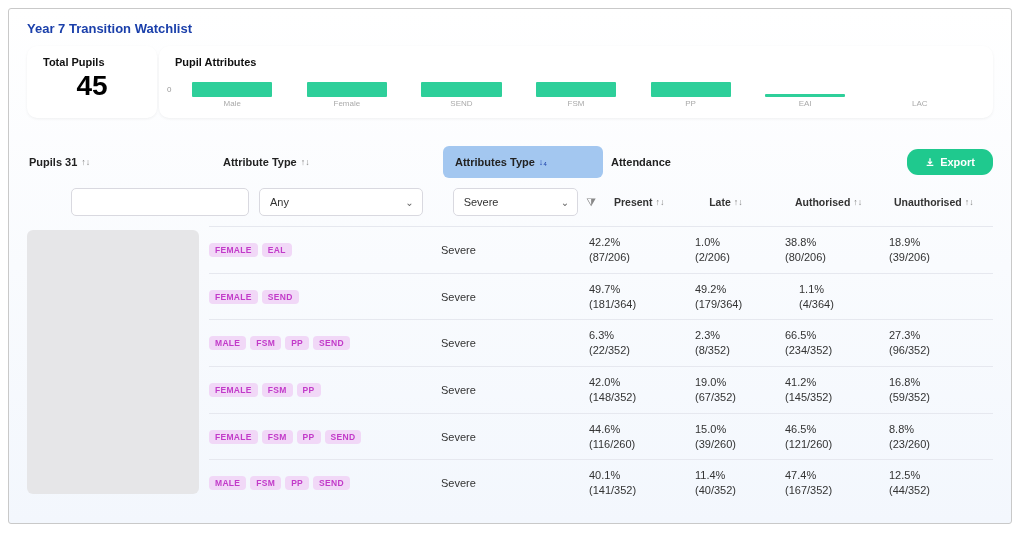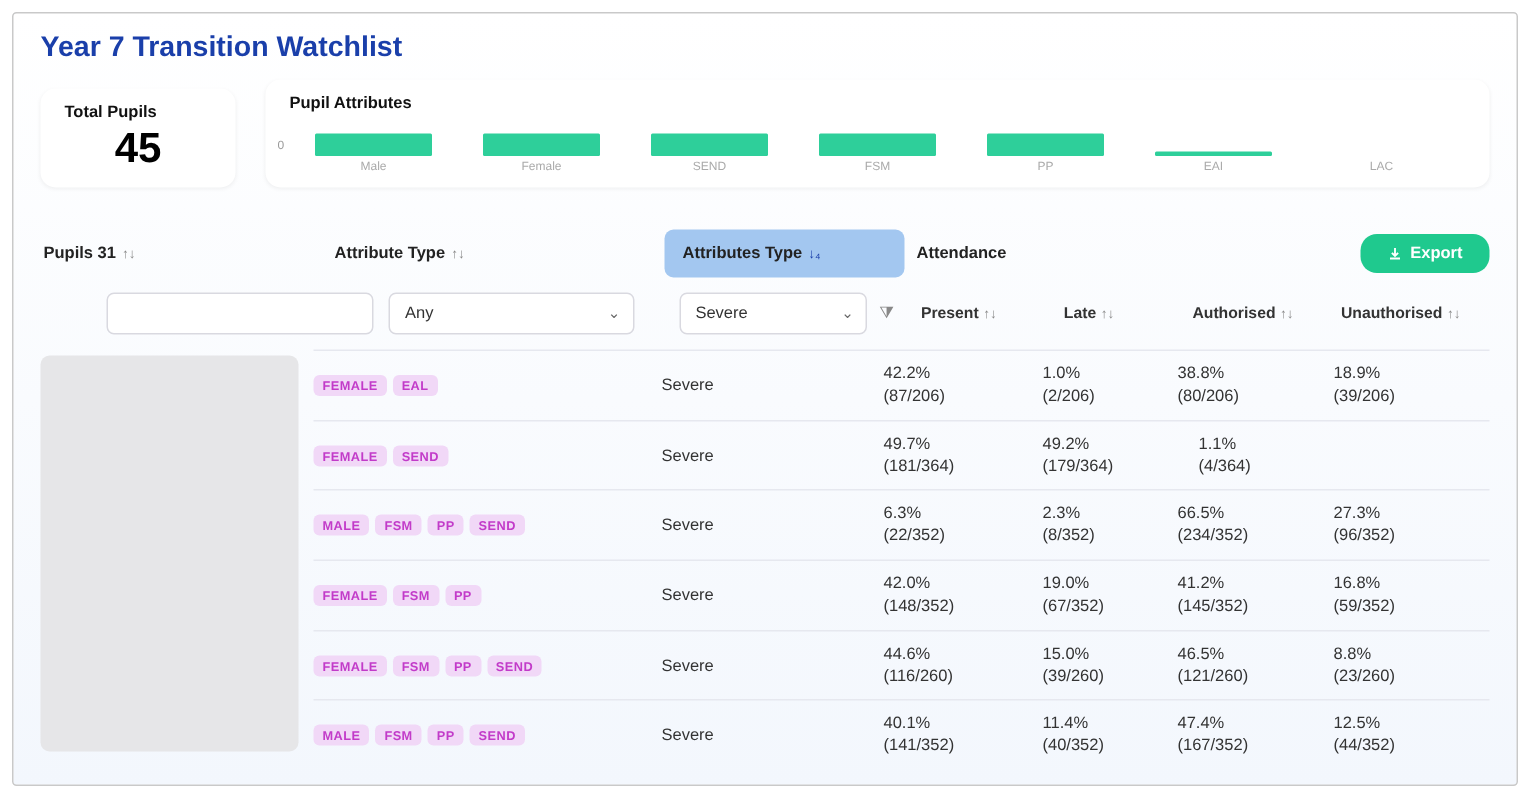--- a/index.html
+++ b/index.html
@@ -1,21 +1,21 @@
 <!DOCTYPE html>
 <html><head>
 <meta charset="utf-8">
 <style>
 * { box-sizing: border-box; margin: 0; padding: 0; }
 body { font-family: -apple-system, BlinkMacSystemFont, "Segoe UI", Arial, sans-serif; background: #fff; padding: 8px; }
 .outer { border: 1px solid #c9c9c9; border-radius: 3px; padding: 12px 18px; background: linear-gradient(180deg, #ffffff 0%, #f3f7fd 100%); width: 1004px; height: 516px; overflow: hidden; }
 
-.page-title { color: #1a3faa; font-size: 19px; font-weight: 800; margin-bottom: 10px; }
-
-.cards-row { display: flex; gap: 20px; margin-bottom: 14px; align-items: flex-end; }
+.page-title { color: #1a3faa; font-size: 13px; font-weight: 800; margin-bottom: 10px; }
+
+.cards-row { display: flex; gap: 2px; margin-bottom: 14px; }
 .card { background: #fff; border-radius: 10px; padding: 10px 16px; box-shadow: 0 1px 3px rgba(0,0,0,0.06); }
 .card-total { width: 130px; }
 .card-total .lbl { font-size: 11px; font-weight: 700; color: #111; }
 .card-total .val { font-size: 28px; font-weight: 900; color: #000; text-align: center; margin-top: 2px; }
 .card-attrs { flex: 1; }
 .card-attrs .lbl { font-size: 11px; font-weight: 700; color: #111; margin-bottom: 4px; }
 .chart-wrap { position: relative; height: 36px; }
 .chart-zero { position: absolute; left: -8px; bottom: 14px; font-size: 8px; color: #999; }
 .bars { display: flex; height: 100%; align-items: flex-end; }
 .barcell { flex: 1; display: flex; flex-direction: column; align-items: center; justify-content: flex-end; }

